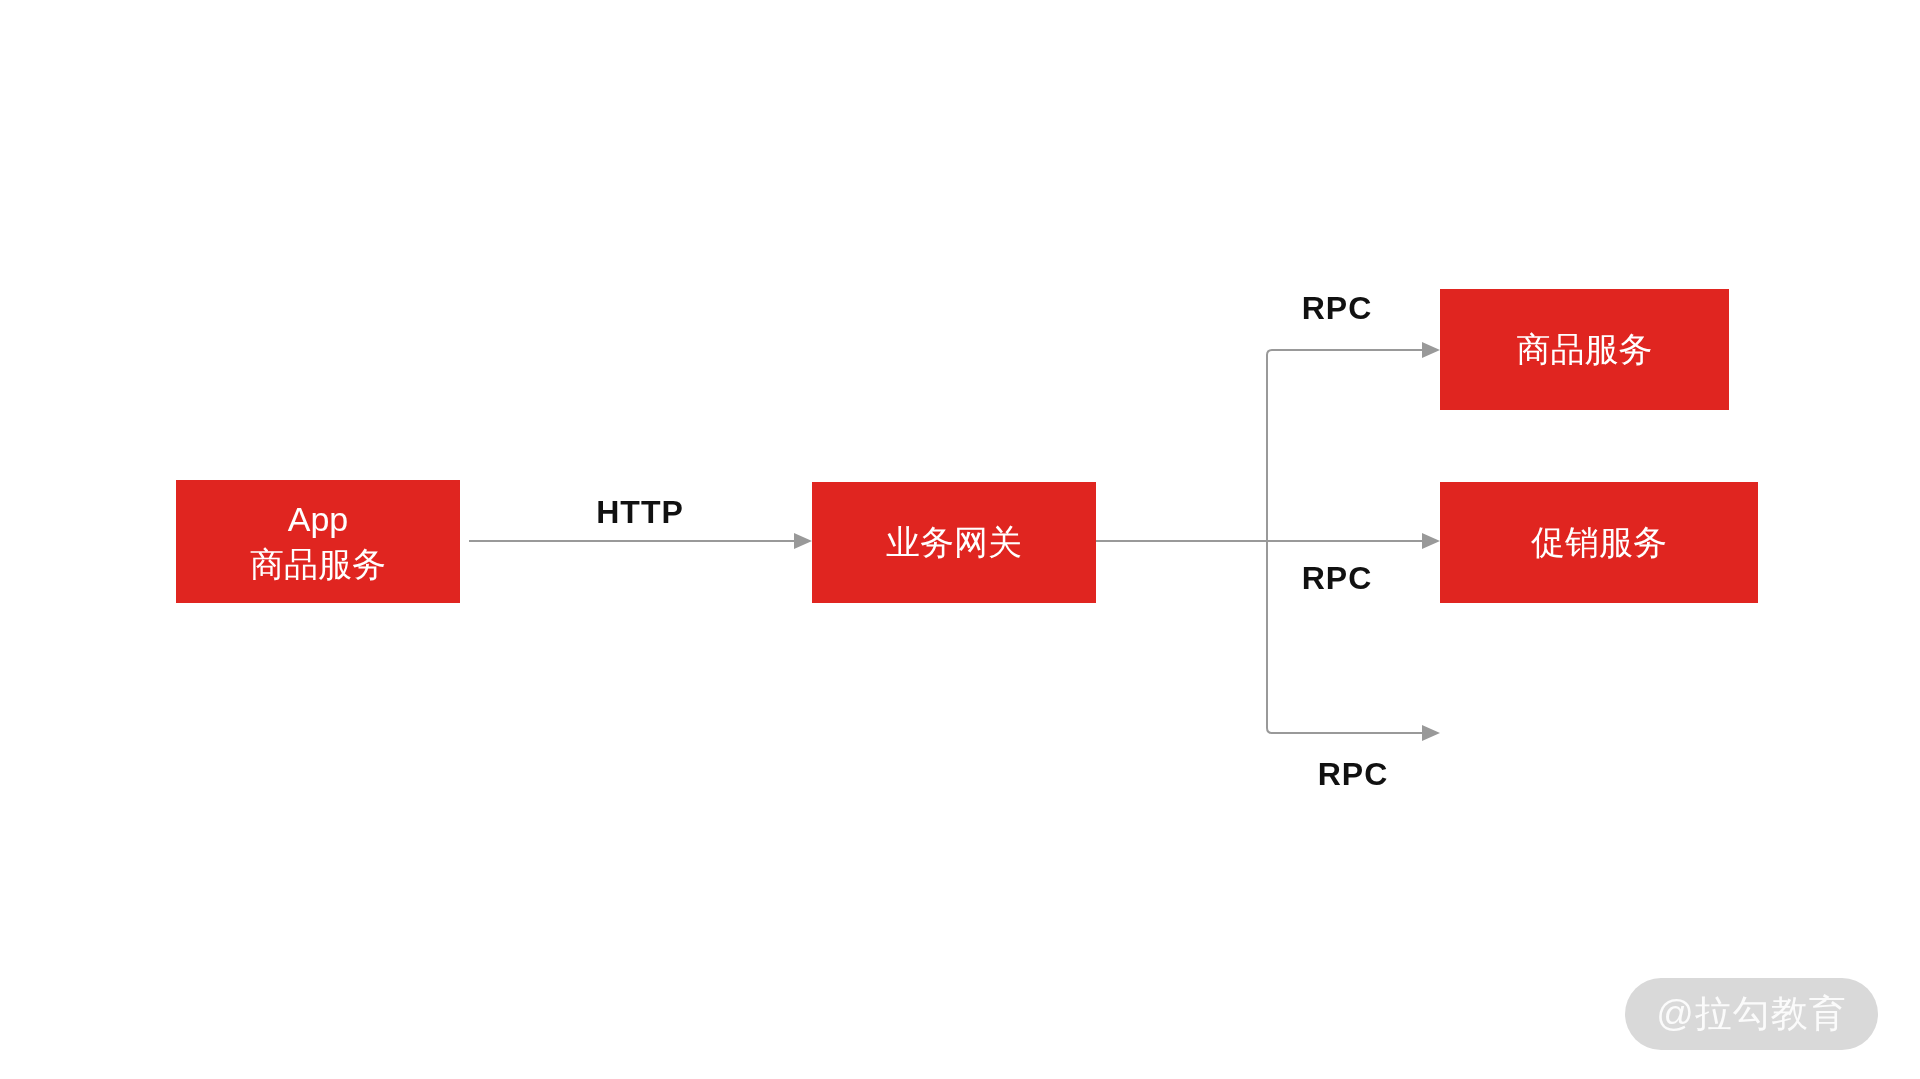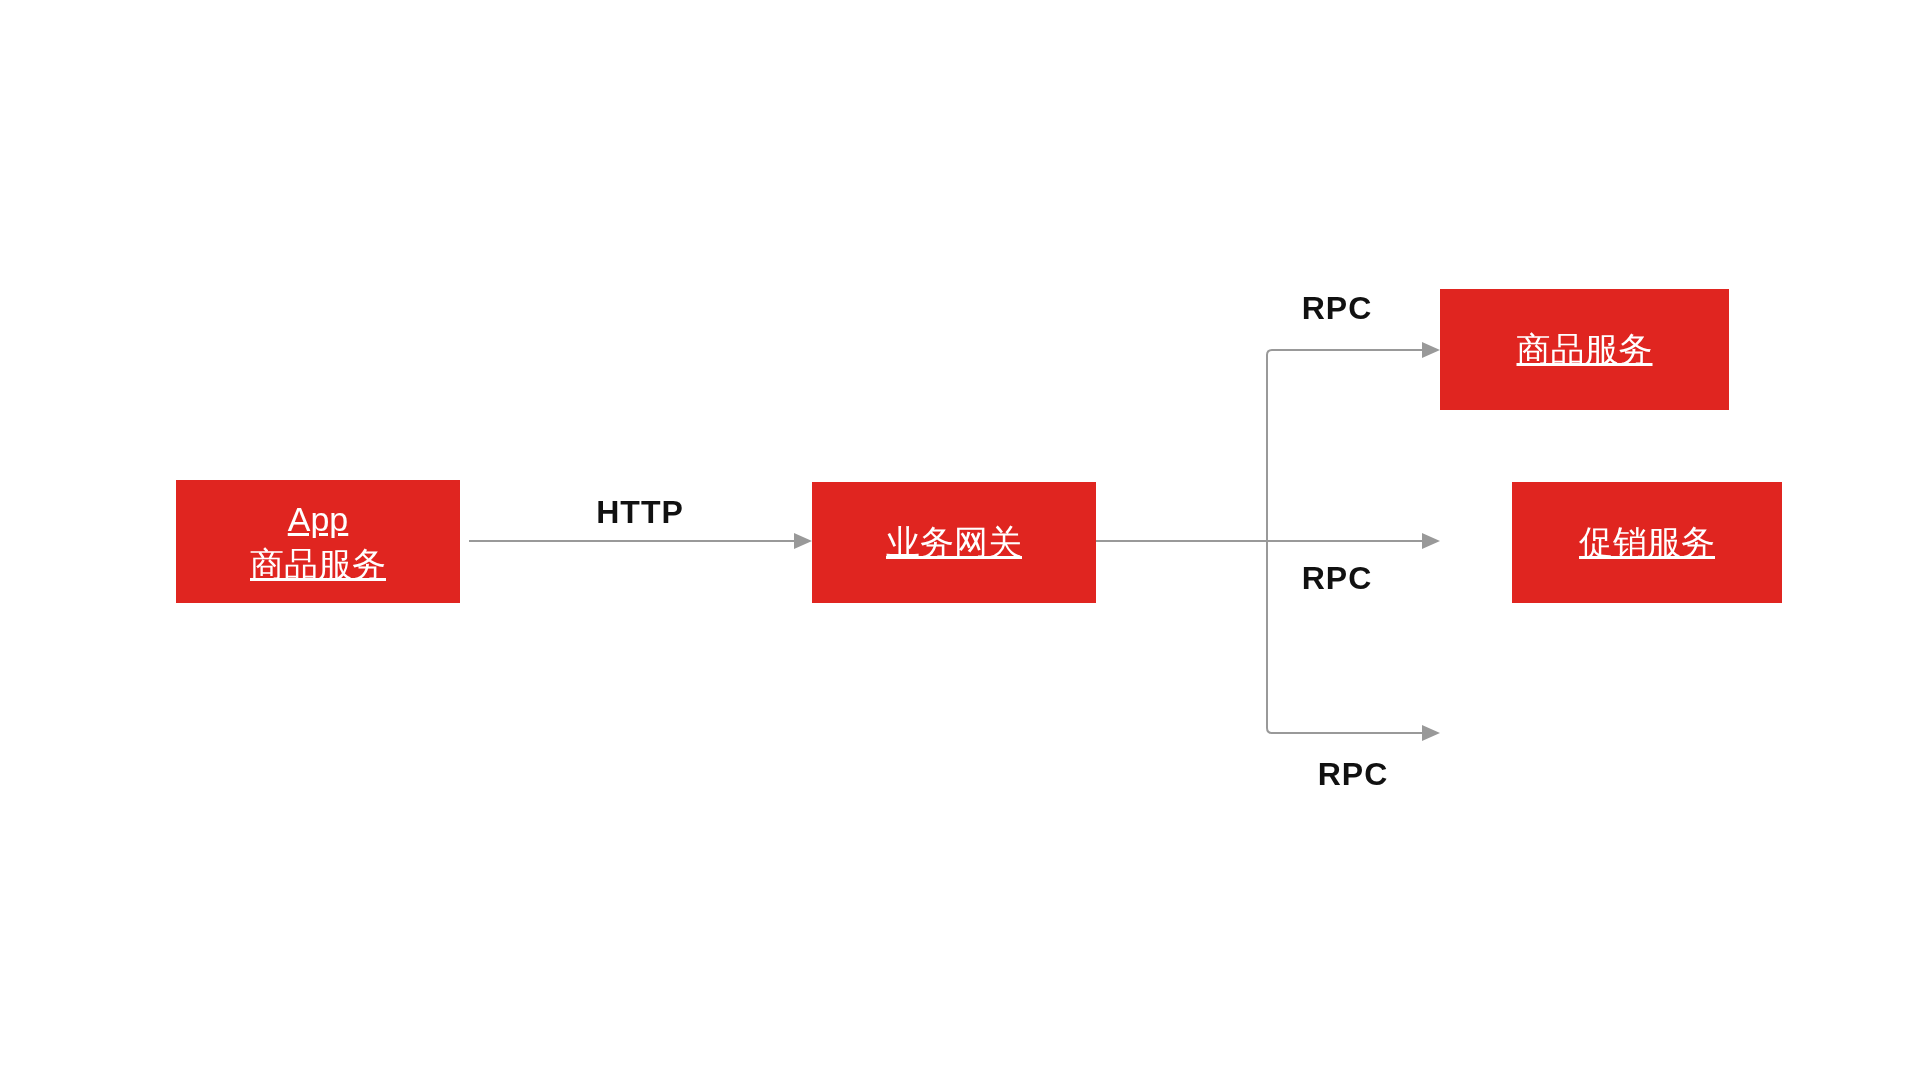--- a/index.html
+++ b/index.html
@@ -24,26 +24,25 @@
     background:var(--node-bg);
     color:var(--node-text);
     display:flex;
     flex-direction:column;
     align-items:center;
     justify-content:center;
     text-align:center;
     font-size:34px;
     font-weight:500;
     line-height:1.32;
-    text-decoration:underline;
   }
   .node-app      {left:176px; top:480px; width:284px; height:123px;}
   .node-gateway  {left:812px; top:482px; width:284px; height:121px;}
   .node-product  {left:1440px;top:289px; width:289px; height:121px;}
-  .node-promotion{left:1512px;top:482px; width:270px; height:121px;}
+  .node-promotion{left:1440px;top:482px; width:318px; height:121px;}
   .node-ad       {left:1440px;top:675px; width:289px; height:121px;}
 
   .edge-label{
     position:absolute;
     color:var(--edge-label);
     font-size:32px;
     font-weight:600;
     letter-spacing:1px;
     text-align:center;
     white-space:nowrap;
@@ -106,14 +105,17 @@
 
 
   <div class="edge-label edge-http">HTTP</div>
 
   <div class="edge-label edge-rpc-top">RPC</div>
 
   <div class="edge-label edge-rpc-mid">RPC</div>
 
   <div class="edge-label edge-rpc-bottom">RPC</div>
 
+  <div class="watermark">
+    <span>@拉勾教育</span>
+  </div>
 
 </div>
 
 </body></html>

